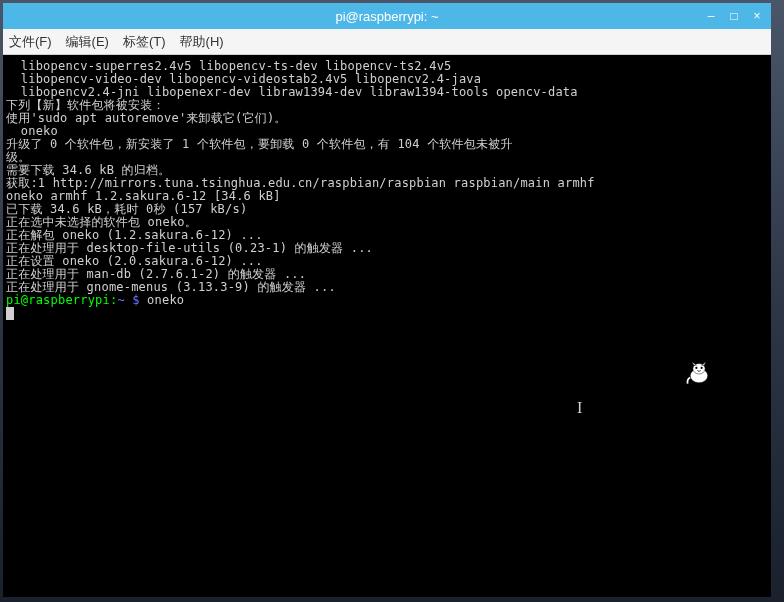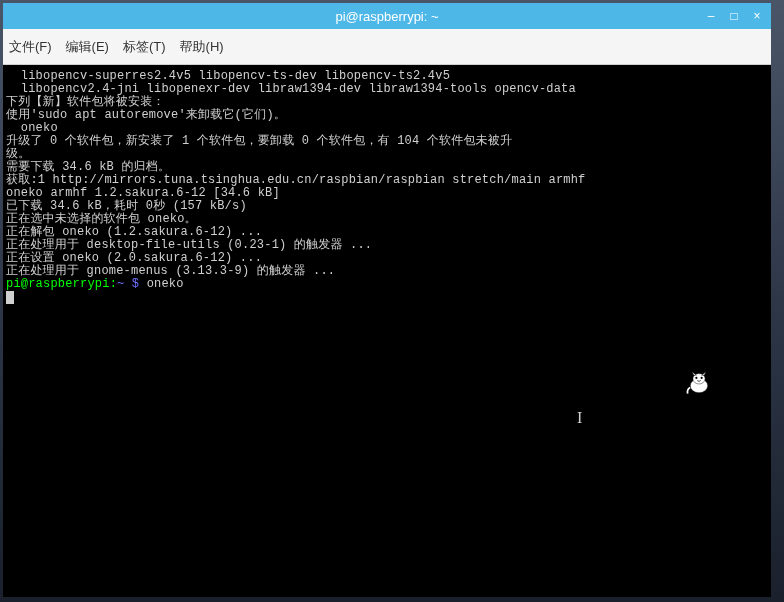--- a/index.html
+++ b/index.html
@@ -48,21 +48,21 @@
       width: 20px;
       height: 16px;
       display: flex;
       align-items: center;
       justify-content: center;
       font-size: 12px;
       color: #fff;
       cursor: pointer;
     }
     .menubar {
-      height: 36px;
+      height: 26px;
       background: #f5f5f5;
       border-bottom: 1px solid #d0d0d0;
       display: flex;
       align-items: center;
       padding: 0 6px;
       gap: 14px;
     }
     .menu-item {
       font-size: 13px;
       color: #333;
@@ -75,21 +75,20 @@
       font-family: "DejaVu Sans Mono", "Courier New", monospace;
       font-size: 12px;
       line-height: 13px;
       color: #d0d0d0;
       position: relative;
       overflow: hidden;
       letter-spacing: 0.2px;
     }
     .terminal-line {
       white-space: pre;
-      font-family: Liberation Mono, monospace;
     }
     .prompt-user {
       color: #00ff00;
     }
     .prompt-dollar {
       color: #7070ff;
     }
     .prompt-cmd {
       color: #d0d0d0;
     }
@@ -136,34 +135,36 @@
     </div>
   </div>
   <div class="menubar">
     <span class="menu-item">文件(F)</span>
     <span class="menu-item">编辑(E)</span>
     <span class="menu-item">标签(T)</span>
     <span class="menu-item">帮助(H)</span>
   </div>
   <div class="terminal">
     <div class="terminal-line">  libopencv-superres2.4v5 libopencv-ts-dev libopencv-ts2.4v5</div>
+    <div class="terminal-line">  libopencv-video-dev libopencv-videostab2.4v5 libopencv2.4-java</div>
     <div class="terminal-line">  libopencv2.4-jni libopenexr-dev libraw1394-dev libraw1394-tools opencv-data</div>
     <div class="terminal-line">下列【新】软件包将被安装：</div>
     <div class="terminal-line">使用'sudo apt autoremove'来卸载它(它们)。</div>
     <div class="terminal-line">  oneko</div>
     <div class="terminal-line">升级了 0 个软件包，新安装了 1 个软件包，要卸载 0 个软件包，有 104 个软件包未被升</div>
     <div class="terminal-line">级。</div>
     <div class="terminal-line">需要下载 34.6 kB 的归档。</div>
-    <div class="terminal-line">获取:1 http://mirrors.tuna.tsinghua.edu.cn/raspbian/raspbian stretch/main armhf</div>
+    <div class="terminal-line">获取:1 http://mirrors.tuna.tsinghua.edu.cn/raspbian/raspbian raspbian/main armhf</div>
     <div class="terminal-line">oneko armhf 1.2.sakura.6-12 [34.6 kB]</div>
     <div class="terminal-line">已下载 34.6 kB，耗时 0秒 (157 kB/s)</div>
     <div class="terminal-line">正在选中未选择的软件包 oneko。</div>
     <div class="terminal-line">正在解包 oneko (1.2.sakura.6-12) ...</div>
     <div class="terminal-line">正在处理用于 desktop-file-utils (0.23-1) 的触发器 ...</div>
     <div class="terminal-line">正在设置 oneko (2.0.sakura.6-12) ...</div>
+    <div class="terminal-line">正在处理用于 man-db (2.7.6.1-2) 的触发器 ...</div>
     <div class="terminal-line">正在处理用于 gnome-menus (3.13.3-9) 的触发器 ...</div>
     <div class="terminal-line"><span class="prompt-user">pi@raspberrypi</span><span class="prompt-user">:</span><span class="prompt-dollar">~</span><span class="prompt-dollar"> $ </span><span class="prompt-cmd">oneko</span></div>
     <div class="terminal-line"><span class="cursor-block"></span></div>
 
     <div class="text-cursor">I</div>
 
     <div class="cat-sprite">
       <svg class="cat-svg" viewBox="0 0 32 32">
         <g fill="#ffffff" stroke="#000000" stroke-width="0.5">
           <ellipse cx="16" cy="18" rx="10" ry="8"></ellipse>

